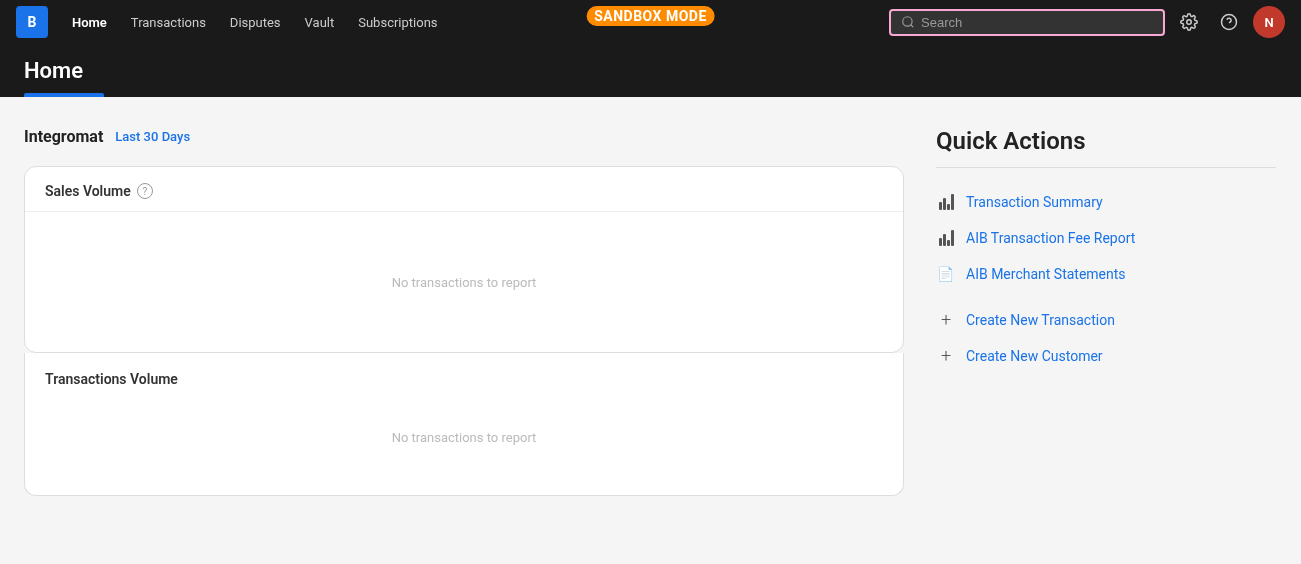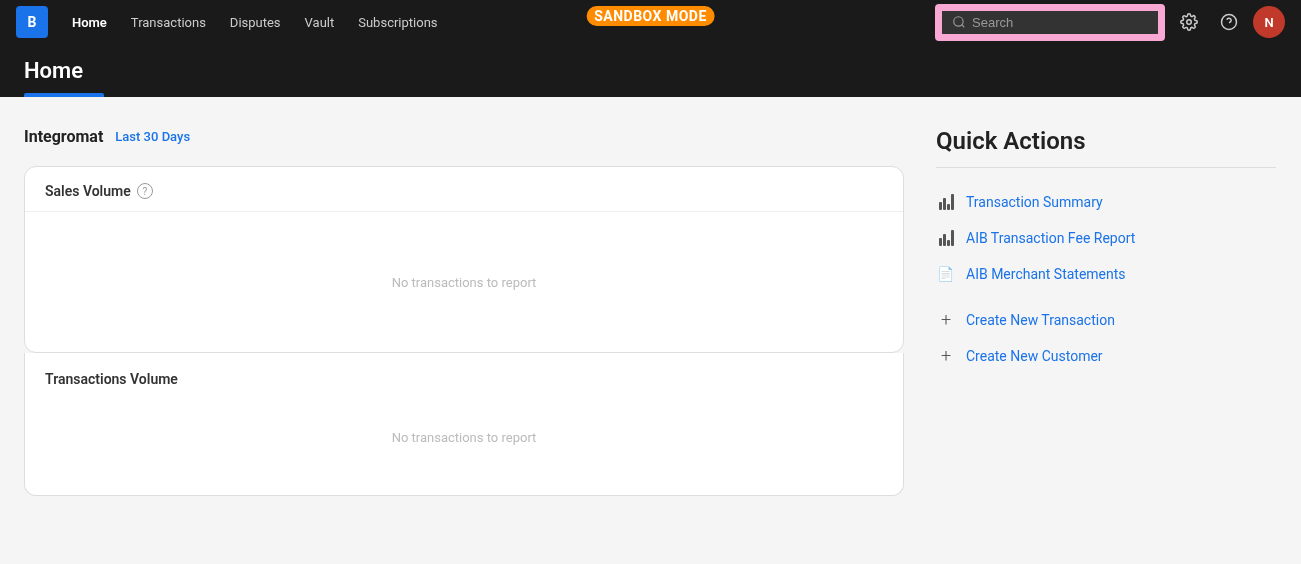--- a/index.html
+++ b/index.html
@@ -55,25 +55,25 @@
       top: 6px;
       letter-spacing: 0.5px;
     }
 
     .nav-right {
       display: flex; align-items: center; gap: 8px;
     }
     .search-bar {
       display: flex; align-items: center;
       background: #333;
-      border: 7px solid #f9a8d4;
+      border: 2px solid #f9a8d4;
       border-radius: 4px;
       padding: 4px 10px;
       gap: 6px;
-      width: 230px;
+      width: 276px;
     }
     .search-bar input {
       background: transparent;
       border: none;
       outline: none;
       color: #ccc;
       font-size: 13px;
       width: 100%;
     }
     .search-bar input::placeholder { color: #999; }

